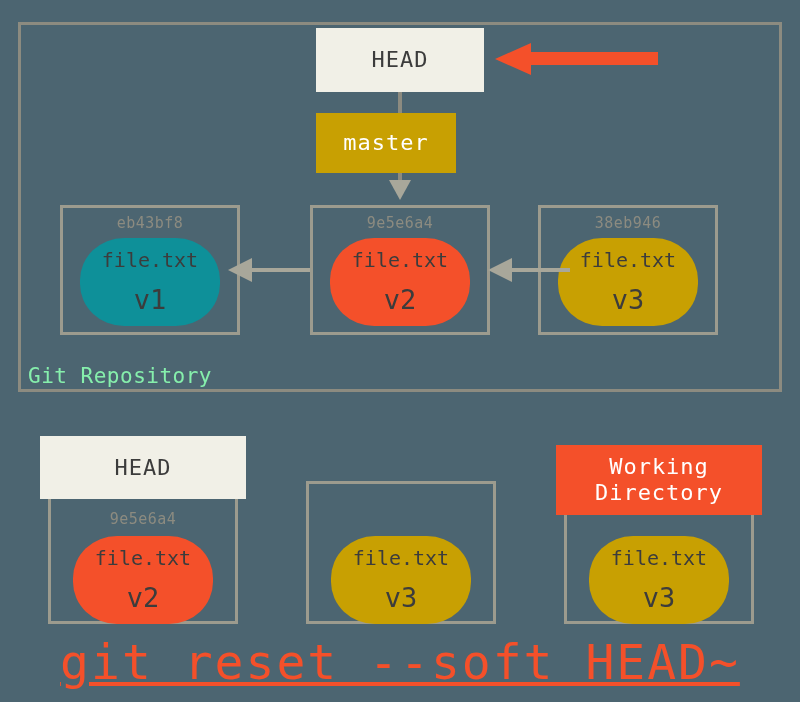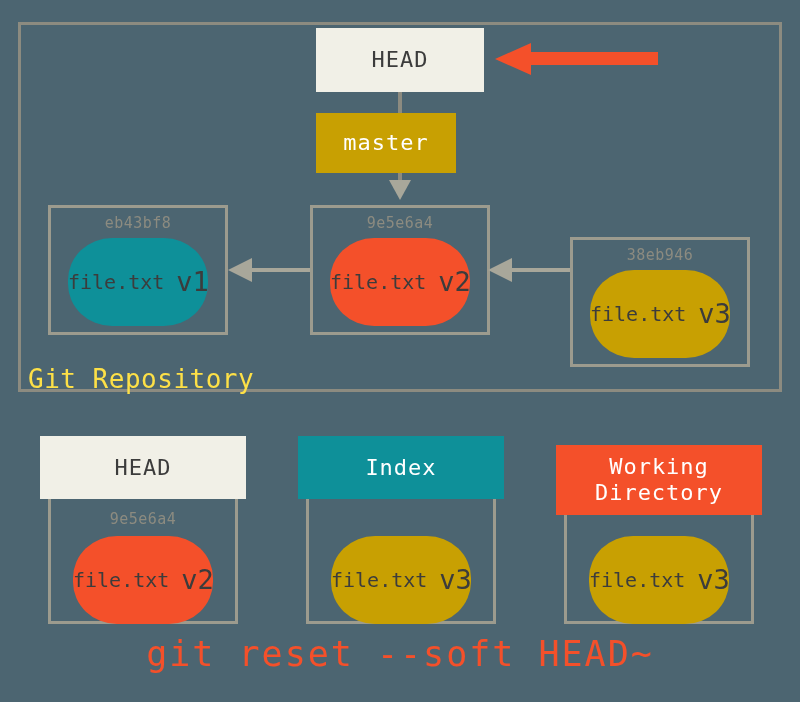--- a/index.html
+++ b/index.html
@@ -24,23 +24,23 @@
     top: 22px;
     width: 764px;
     height: 370px;
     border: 3px solid #8c8b80;
     box-sizing: border-box;
   }
   #repo-label {
     position: absolute;
     left: 28px;
     top: 364px;
-    font-size: 26px;
+    font-size: 21px;
     letter-spacing: 0.5px;
-    color: #fde047;
+    color: #86efac;
     white-space: nowrap;
   }
 
   
   .labelbox {
     position: absolute;
     box-sizing: border-box;
     display: flex;
     align-items: center;
     justify-content: center;
@@ -125,23 +125,23 @@
 
   
   .commit-cell {
     position: absolute;
     box-sizing: border-box;
     border: 3px solid #9c9b8e;
     width: 180px;
     height: 130px;
     top: 205px;
   }
-  #commit-0 { left: 48px; padding-left: 30px; }
+  #commit-0 { left: 60px; padding-left: 30px; }
   #commit-1 { left: 310px; }
-  #commit-2 { left: 570px; margin-top: 32px; }
+  #commit-2 { left: 538px; }
 
   .commit-hash {
     position: absolute;
     top: 6px;
     left: 0;
     right: 0;
     text-align: center;
     font-size: 15px;
     color: #8c8b80;
     letter-spacing: 0.5px;
@@ -149,22 +149,23 @@
 
   .blob {
     position: absolute;
     left: 50%;
     transform: translateX(-50%);
     top: 30px;
     width: 140px;
     height: 88px;
     border-radius: 44px / 42px;
     display: flex;
-    flex-direction: row;
+    flex-direction: column;
     align-items: center;
+    justify-content: center;
     color: #3c3c3c;
     font-size: 20px;
     line-height: 1.2;
     text-align: center;
     gap: 12px;
   }
   .blob .ver { font-size: 27px; }
 
   .blob.teal   { background: #0e9099; }
   .blob.red    { background: #f4502a; }
@@ -239,23 +240,24 @@
   .area-cell .blob { top: 52px; }
 
   
   #command {
     position: absolute;
     left: 0;
     right: 0;
     top: 634px;
     text-align: center;
     color: #f4502a;
-    font-size: 35px;
+    font-size: 48px;
     letter-spacing: 2px;
     white-space: nowrap;
+    text-decoration: underline;
   }
 </style>
 </head>
 <body>
 
 <div id="stage">
 
   <div id="repo-frame"></div>
   <div id="repo-label">Git Repository</div>
 
@@ -312,21 +314,20 @@
   </div>
 
   <div class="area" id="area-index">
     <div class="area-cell">
       <div class="commit-hash"></div>
       <div class="blob gold">
         <span>file.txt</span>
         <span class="ver">v3</span>
       </div>
     </div>
-    <div class="area-title one-line teal">Index</div>
   </div>
 
   <div class="area" id="area-wd">
     <div class="area-cell">
       <div class="commit-hash"></div>
       <div class="blob gold">
         <span>file.txt</span>
         <span class="ver">v3</span>
       </div>
     </div>

